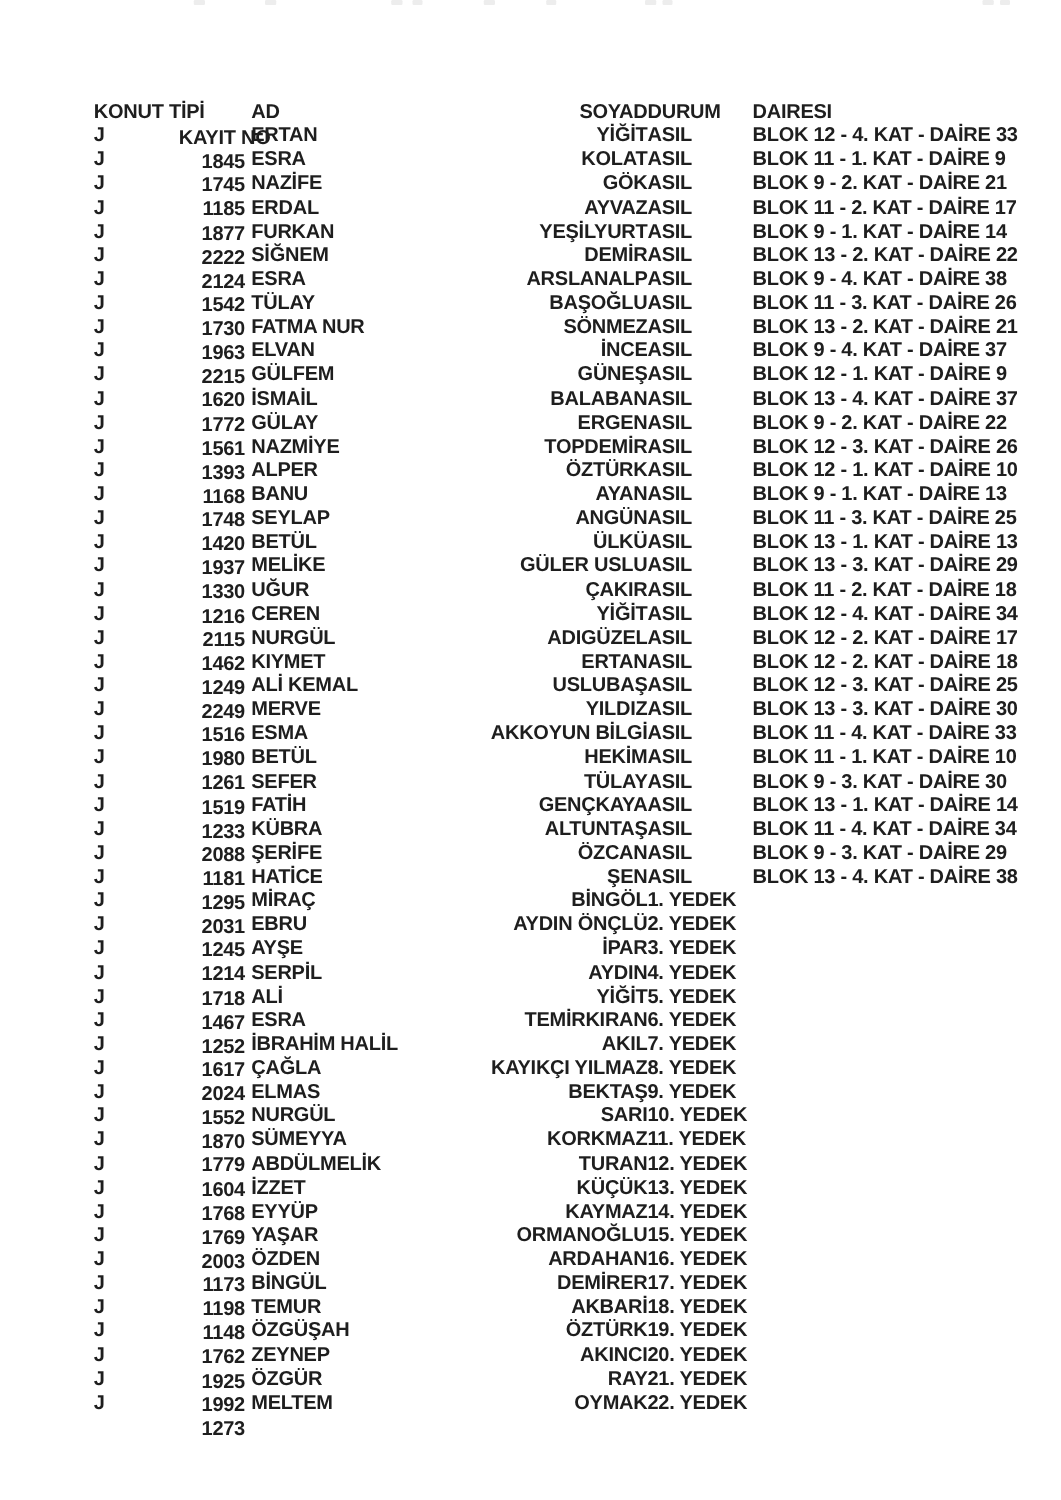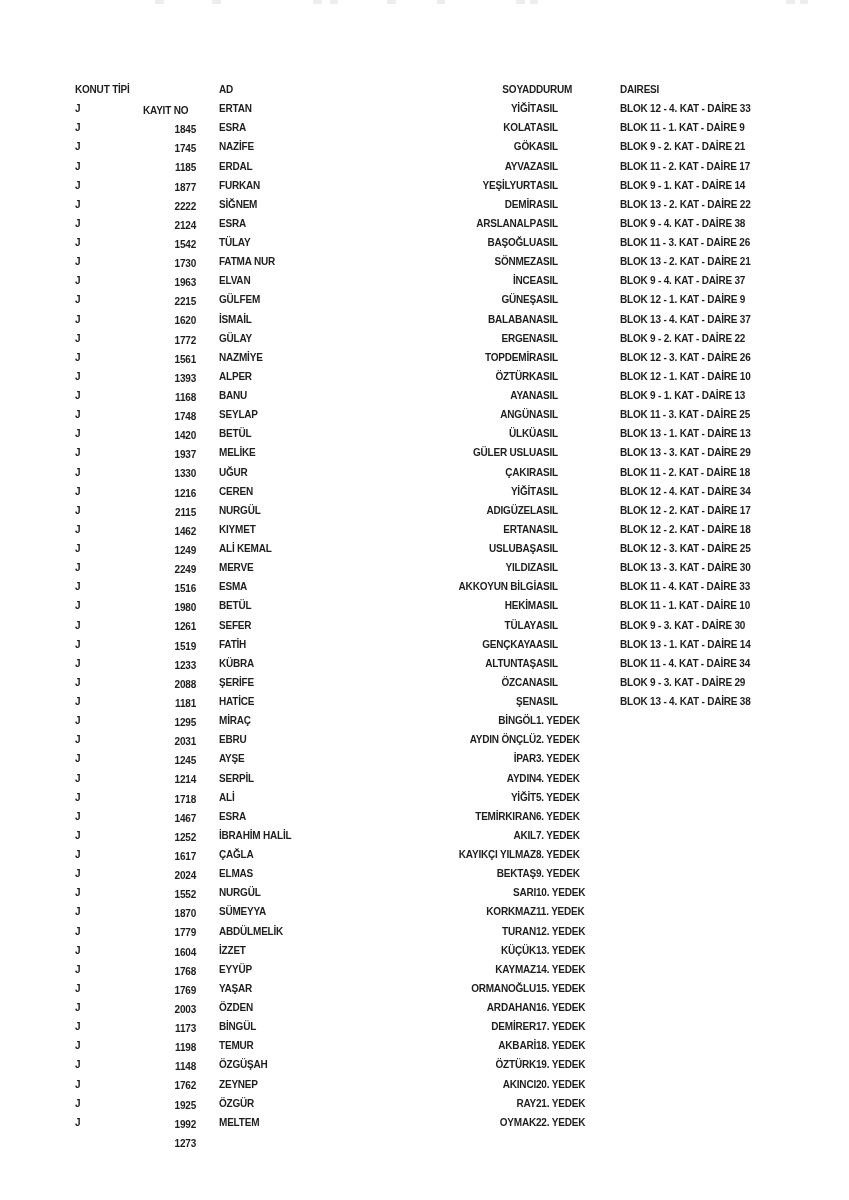--- a/index.html
+++ b/index.html
@@ -7,28 +7,28 @@
     width:849px;height:1200px;position:relative;overflow:hidden;
     background:#fefefe;
     font-family:"Liberation Sans","DejaVu Sans",sans-serif;
   }
   .page{position:absolute;inset:0;background:#fff;}
   
   .artifact{position:absolute;top:0;height:4px;background:#ededed;border-radius:1px;}
   
   .sheet{
     position:absolute;left:75px;top:80px;width:700px;
-    color:#1e1e1e;font-size:10px;font-weight:600;letter-spacing:-0.2px;
+    color:#1e1e1e;font-size:16px;font-weight:600;letter-spacing:-0.2px;
     line-height:19.13px;white-space:nowrap;
   }
   .row{display:flex;height:19.13px;align-items:center;}
   .c{flex:0 0 auto;overflow:visible;}
   .c1{width:68px;}                 
   .c2{width:58px;text-align:right;padding-right:5px;box-sizing:border-box;margin-top:42px;} 
-  .c3{width:170px;margin-left:18px;}                
+  .c3{width:170px;}                
   .c4{width:147px;text-align:right;}                
   .c5{width:84px;}                 
   .c6{width:185px;}                
   .header .c2{text-align:left;padding-right:0;}
   .header{font-weight:600;}
 </style>
 </head>
 <body>
 
 <div class="page">

